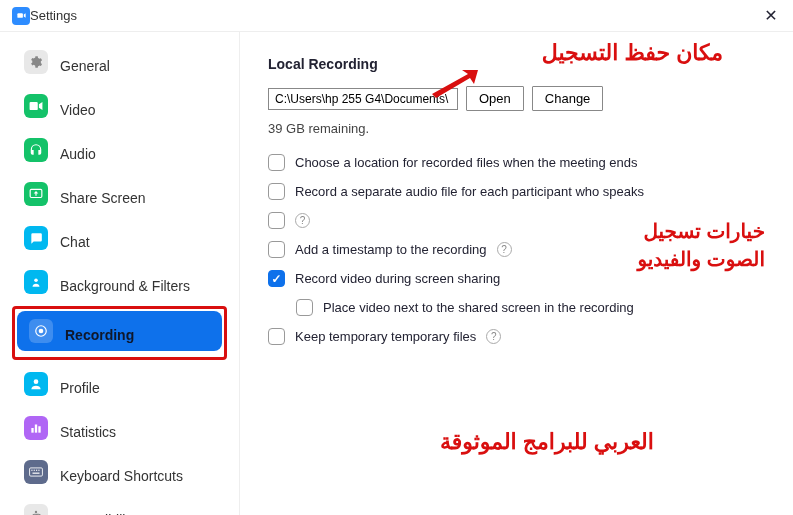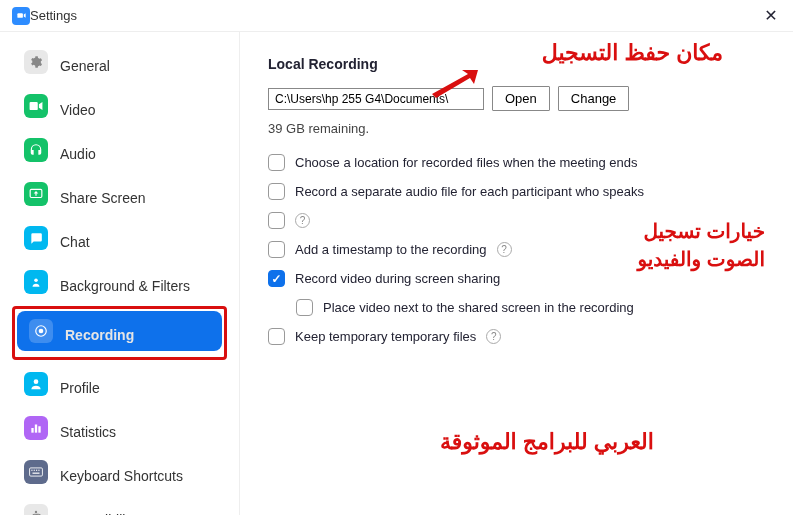--- a/index.html
+++ b/index.html
@@ -9,26 +9,26 @@
     .app-icon { width: 18px; height: 18px; background: #2d8cff; border-radius: 4px; display: flex; align-items: center; justify-content: center; }
     .app-icon svg { width: 11px; height: 11px; }
     .titlebar-title { font-size: 13px; color: #333; }
     .close-btn { width: 20px; height: 20px; display: flex; align-items: center; justify-content: center; cursor: pointer; font-size: 16px; }
     .container { display: flex; height: calc(100% - 32px); }
     .sidebar { width: 240px; padding: 10px 12px; border-right: 1px solid #eee; }
     .sidebar-item { display: flex; align-items: flex-end; gap: 12px; padding: 8px 12px; border-radius: 8px; cursor: pointer; margin-bottom: 4px; }
     .sidebar-item .icon { width: 24px; height: 24px; display: flex; align-items: center; justify-content: center; border-radius: 6px; flex-shrink: 0; }
     .sidebar-item .label { font-size: 14px; color: #333; }
     .sidebar-item.active { background: #0e71eb; }
-    .sidebar-item.active .label { color: #e5e5e5; font-weight: 600; }
+    .sidebar-item.active .label { color: #0f172a; font-weight: 600; }
     .highlight-box { border: 3px solid #d90f0f; border-radius: 4px; padding: 2px; margin-bottom: 4px; }
     .main { flex: 1; padding: 24px 28px; position: relative; }
     .section-title { font-weight: 700; font-size: 14px; margin-bottom: 14px; }
     .row { display: flex; align-items: center; gap: 8px; margin-bottom: 10px; font-size: 13px; }
-    .path-input { border: 1px solid #888; padding: 3px 6px; font-size: 12px; width: 216px; background: #fff; }
+    .path-input { border: 1px solid #888; padding: 3px 6px; font-size: 12px; width: 190px; background: #fff; }
     .btn { border: 1px solid #888; background: #fff; border-radius: 1px; padding: 4px 12px; font-size: 13px; cursor: pointer; }
     .remaining { font-size: 13px; color: #444; margin-bottom: 18px; }
     .chk-row { display: flex; align-items: center; gap: 10px; margin-bottom: 12px; font-size: 13px; }
     .chk-row.indent { margin-left: 28px; }
     .chk { width: 17px; height: 17px; border: 1.5px solid #999; border-radius: 4px; display: flex; align-items: center; justify-content: center; cursor: pointer; flex-shrink: 0; }
     .chk.checked { background: #0e71eb; border-color: #0e71eb; }
     .chk.checked::after { content: "✓"; color: #fff; font-size: 12px; font-weight: bold; }
     .help { width: 15px; height: 15px; border: 1px solid #aaa; border-radius: 50%; display: flex; align-items: center; justify-content: center; font-size: 10px; color: #888; cursor: pointer; }
     .annotation { position: absolute; color: #d90f0f; font-weight: 700; font-family: Arial, sans-serif; direction: rtl; text-align: center; }
     .ann1 { top: 8px; right: 70px; font-size: 22px; }

